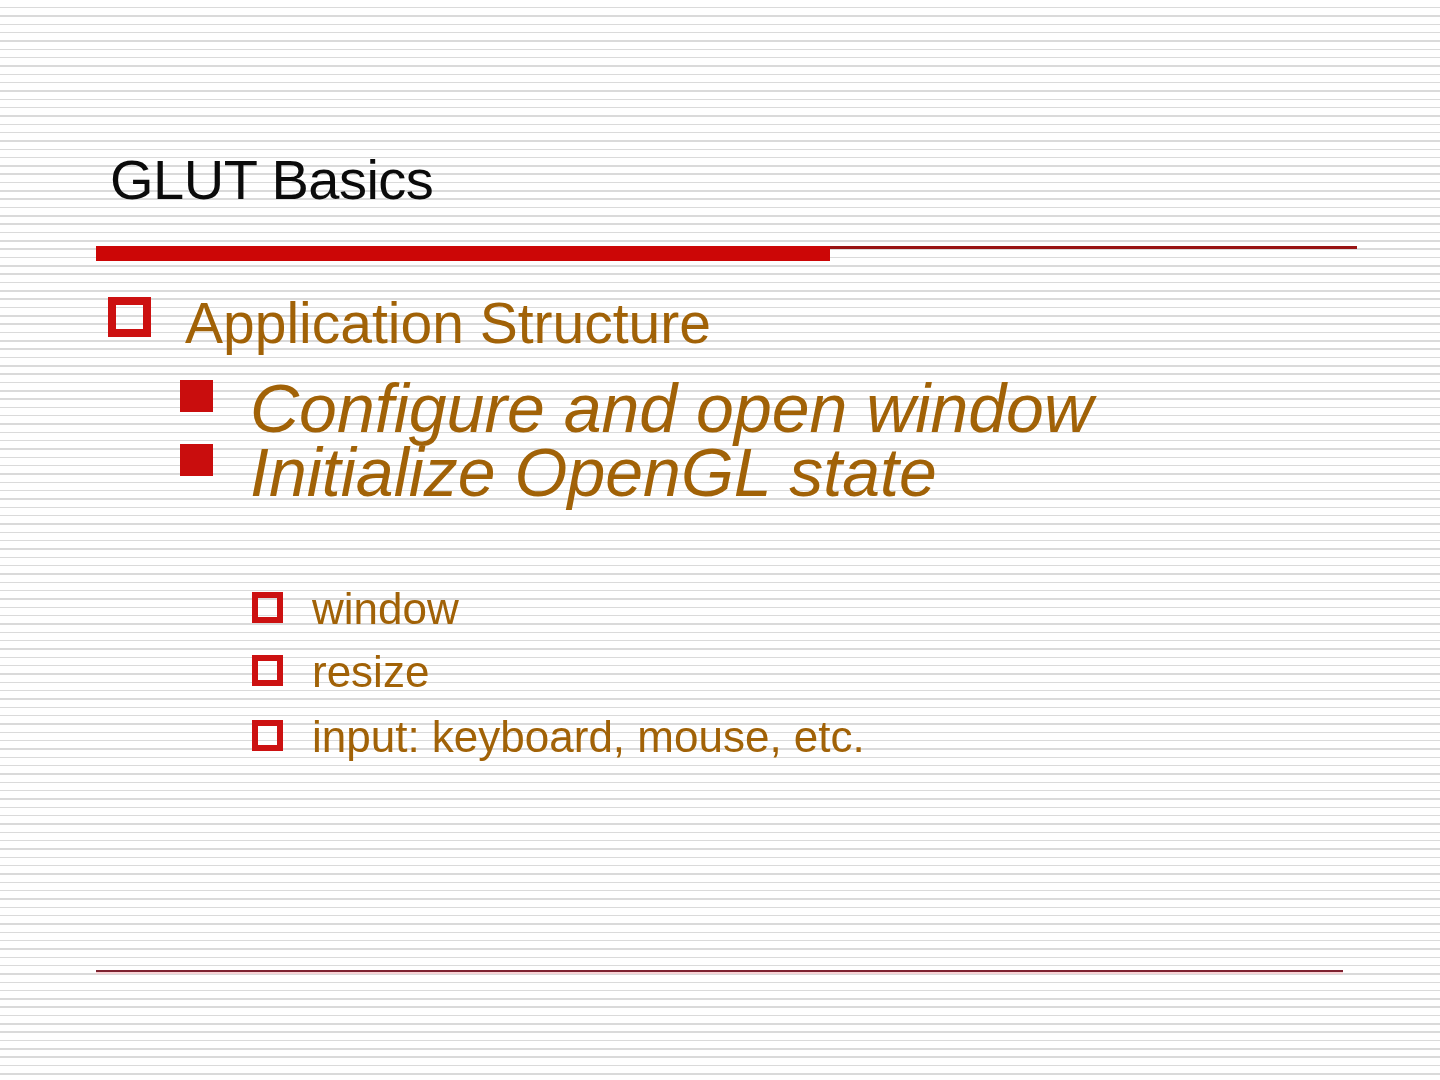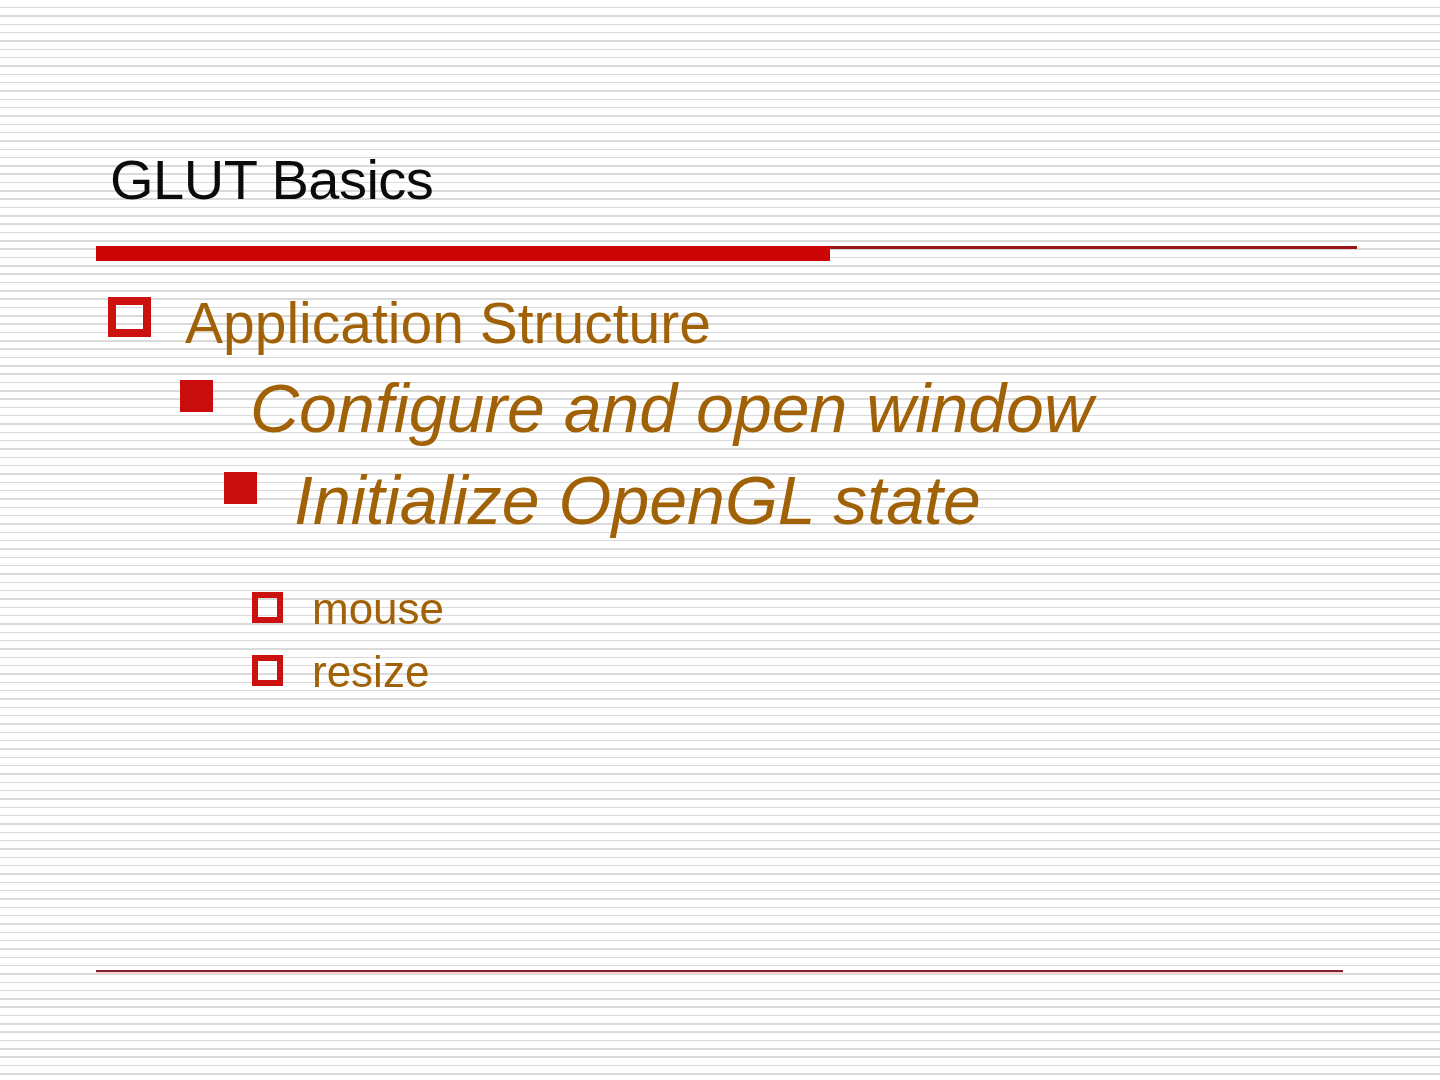--- a/index.html
+++ b/index.html
@@ -98,21 +98,21 @@
     width: 31px; height: 31px;
     border: 6px solid #cc1111;
     background: transparent;
   }
   
   .row.last .marker.filled { left: -71px; top: 7px; }
 
   
   #row0 { top: 295px; }
   #row1 { top: 374px; }
-  #row2 { top: 466px; margin-left: 44px; }
+  #row2 { top: 438px; }
   #row3 { top: 521px; }
   #row4 { top: 587px; }
   #row5 { top: 650px; }
   #row6 { top: 715px; }
   #row7 { top: 781px; left: 253px; }
 </style>
 </head>
 <body>
 
 <div class="slide">
@@ -133,25 +133,29 @@
   </div>
 
   <div id="row2" class="row l2">
     <span class="marker filled"></span>
     <span>Initialize OpenGL state</span>
   </div>
 
 
   <div id="row4" class="row l3">
     <span class="marker hollow-sm"></span>
-    <span>mouse</span>
+    <span>window</span>
   </div>
 
   <div id="row5" class="row l3">
     <span class="marker hollow-sm"></span>
     <span>resize</span>
   </div>
 
+  <div id="row6" class="row l3">
+    <span class="marker hollow-sm"></span>
+    <span>input: keyboard, mouse, etc.</span>
+  </div>
 
 
   <div class="footer-line"></div>
 
 </div>
 
 </body></html>

